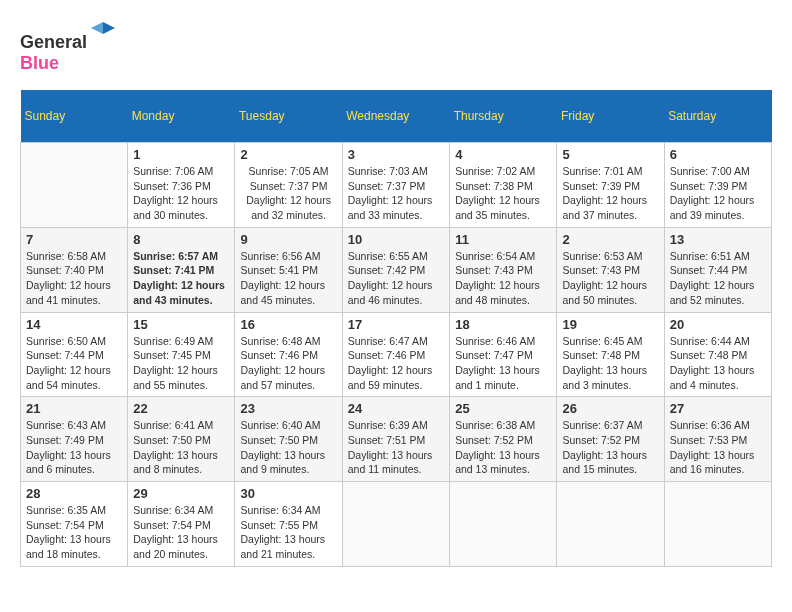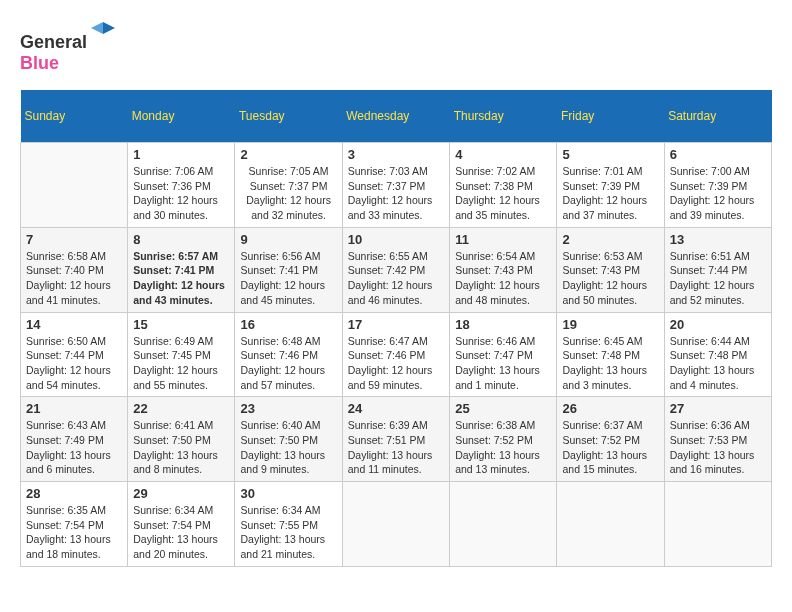--- a/index.html
+++ b/index.html
@@ -175,21 +175,21 @@
         <td>
           <span class="day-number">8</span>
           <div class="day-info" style="white-space: pre-line; font-weight: bold;">Sunrise: 6:57 AM
 Sunset: 7:41 PM
 Daylight: 12 hours
 and 43 minutes.</div>
         </td>
         <td>
           <span class="day-number">9</span>
           <div class="day-info" style="white-space: pre-line;">Sunrise: 6:56 AM
-Sunset: 7:41 PM
+Sunset: 5:41 PM
 Daylight: 12 hours
 and 45 minutes.</div>
         </td>
         <td>
           <span class="day-number">10</span>
           <div class="day-info" style="white-space: pre-line;">Sunrise: 6:55 AM
 Sunset: 7:42 PM
 Daylight: 12 hours
 and 46 minutes.</div>
         </td>

